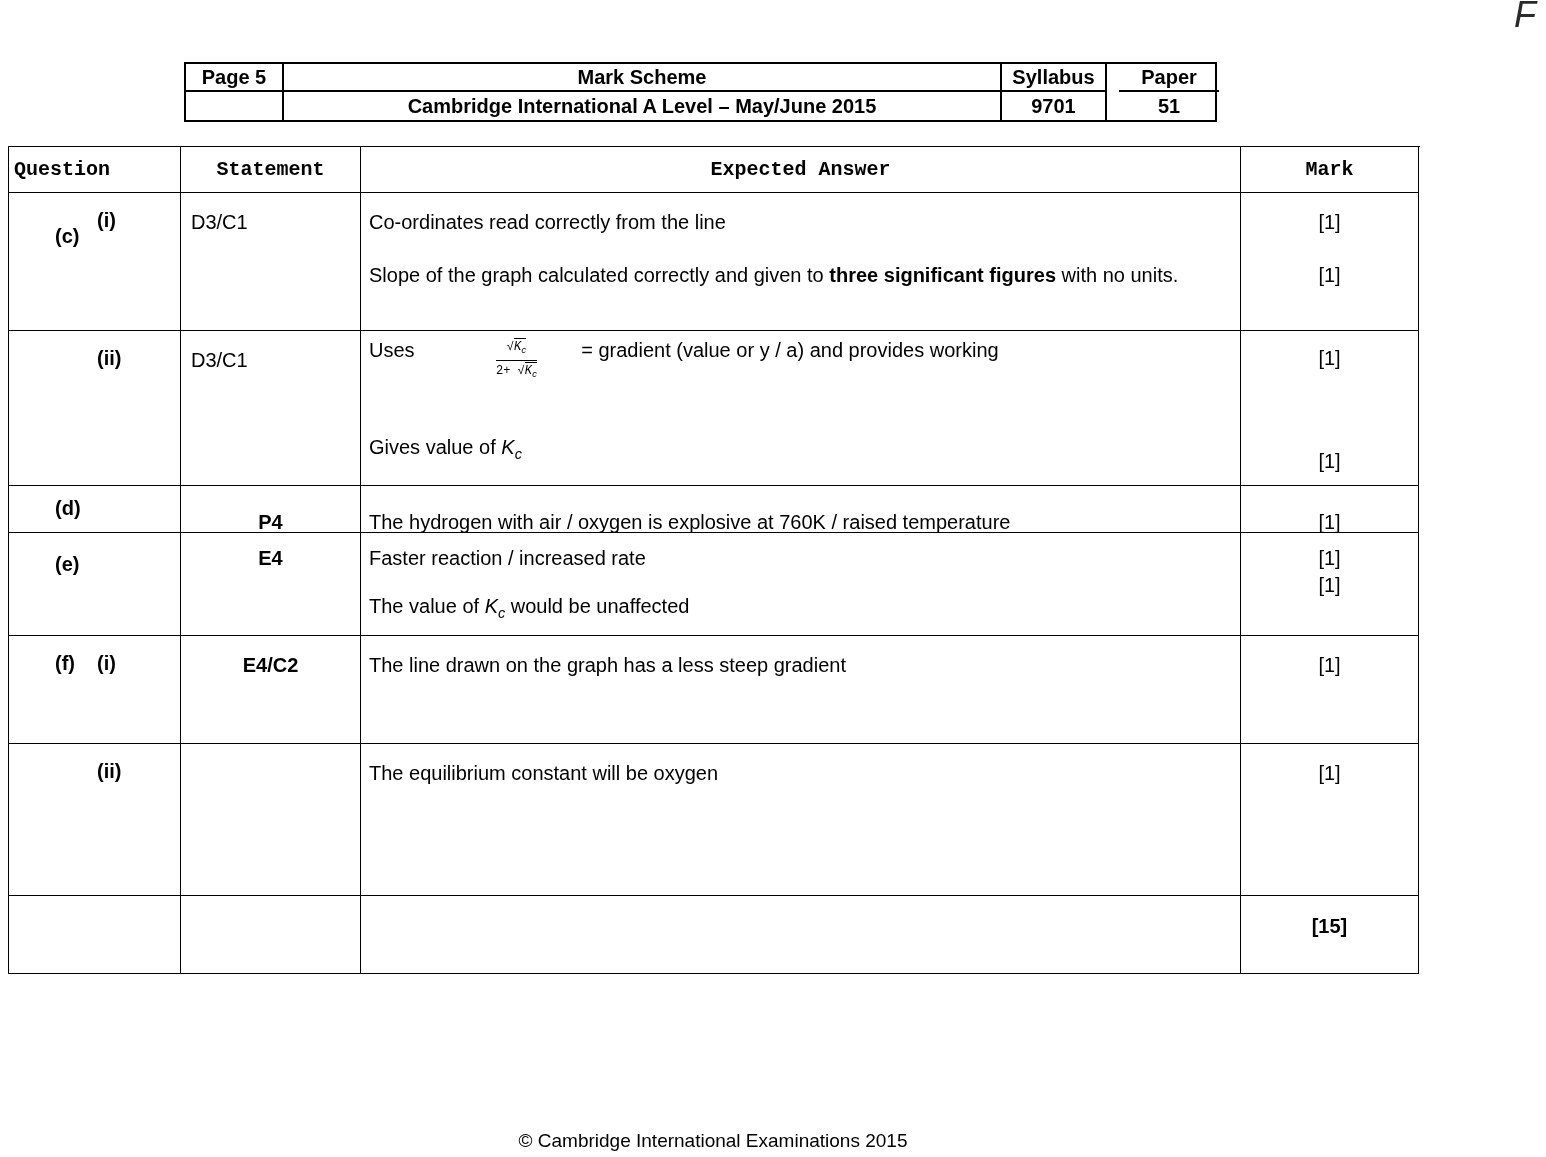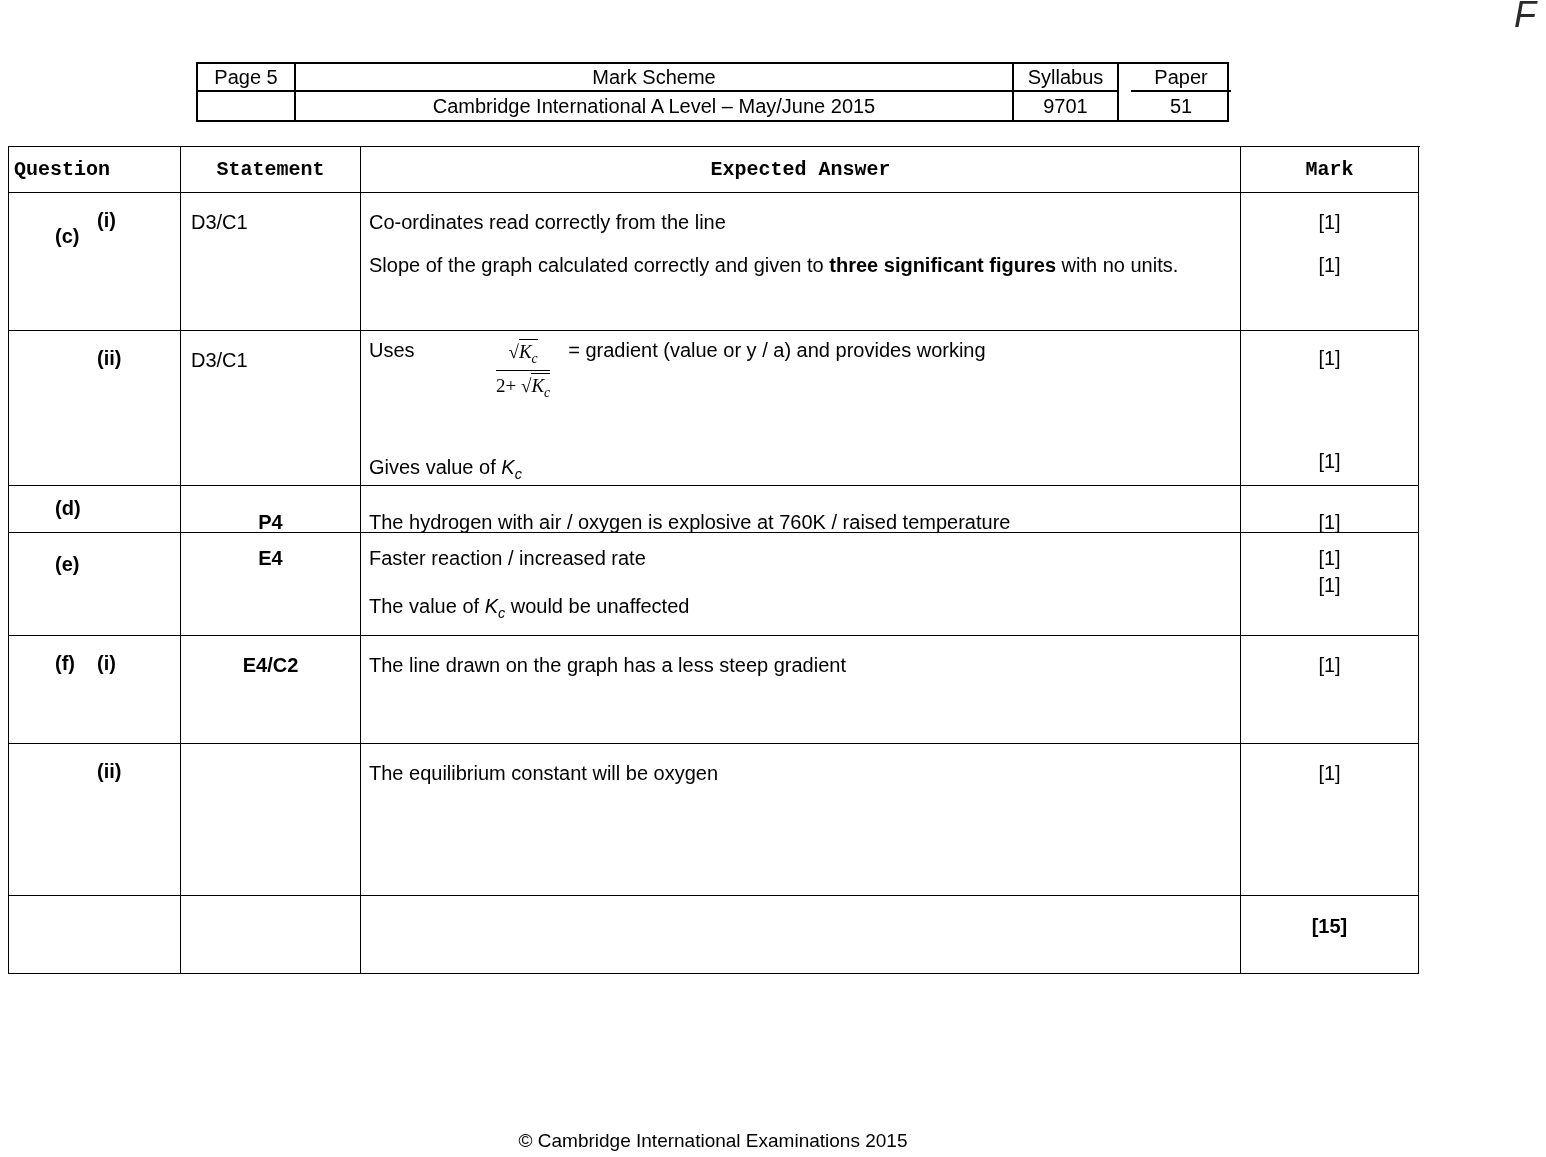--- a/index.html
+++ b/index.html
@@ -11,24 +11,24 @@
     font-size:20px;
   }
   
   .corner-letter {
     position:absolute; top:-6px; left:1514px;
     font-style:italic; font-size:36px; color:#2a2a2a;
     font-family:"Liberation Sans", sans-serif;
   }
   
   .doc-header {
-    position:absolute; left:196px; top:62px; width:1033px;
+    position:absolute; left:184px; top:62px; width:1033px;
     display:grid; grid-template-columns:98px 718px 105px 112px;
     grid-template-rows:28px 28px;
-    border:2px solid #000; font-weight:normal;
+    border:2px solid #000; font-weight:bold;
   }
   .doc-header .hcell {
     border-right:2px solid #000; border-bottom:2px solid #000;
     display:flex; align-items:center; justify-content:center;
     font-size:20px; white-space:nowrap;
   }
   .doc-header .hcell.last-col { border-right:none;margin-left:12px; }
   .doc-header .hcell.last-row { border-bottom:none; }
   
   .mark-table {
@@ -48,38 +48,38 @@
   .q-part { position:absolute; left:46px; font-weight:bold; }
   .q-sub  { position:absolute; left:88px; font-weight:bold; }
   .stmt-left   { padding-left:10px; font-weight:normal; }
   .stmt-center { text-align:center; font-weight:bold; }
   .ans { padding-left:8px; padding-right:10px; }
   .mark-cell { text-align:center; }
   .mt16 { margin-top:16px; }
   .mt17 { margin-top:17px; }
   .mt11 { margin-top:23px; }
   .mt20 { margin-top:12px; }
-  .mt26 { margin-top:16px; }
+  .mt26 { margin-top:26px; }
   .mt21 { margin-top:21px; }
   .mt14 { margin-top:14px; }
   .mt76 { margin-top:76px; }
   .slope-line { max-width:845px; }
   
   .formula-line { display:flex; margin-top:8px; }
   .uses-label { width:127px; }
   .frac {
     display:inline-block; text-align:center;
-    font-family:Liberation Serif, serif; font-size:19px; line-height:1.25;
+    font-family:Liberation Mono, monospace; font-size:12px; line-height:1.25;
   }
   .frac .num { display:block; padding:1px 7px 3px; border-bottom:1.5px solid #000; }
   .frac .den { display:block; padding-top:3px; }
   .mi { font-style:italic; }
   .vinc { border-top:1.4px solid #000; padding-top:1px; }
   .frac sub, .kc sub { font-size:0.72em; font-style:italic; }
-  .eq-text { margin-left:18px; }
+  .eq-text { margin-left:44px; }
   .kc { font-style:italic; }
   
   .footer {
     position:absolute; left:8px; top:1130px; width:1410px;
     text-align:center; font-size:19px;
   }
 </style>
 </head>
 <body>
 

